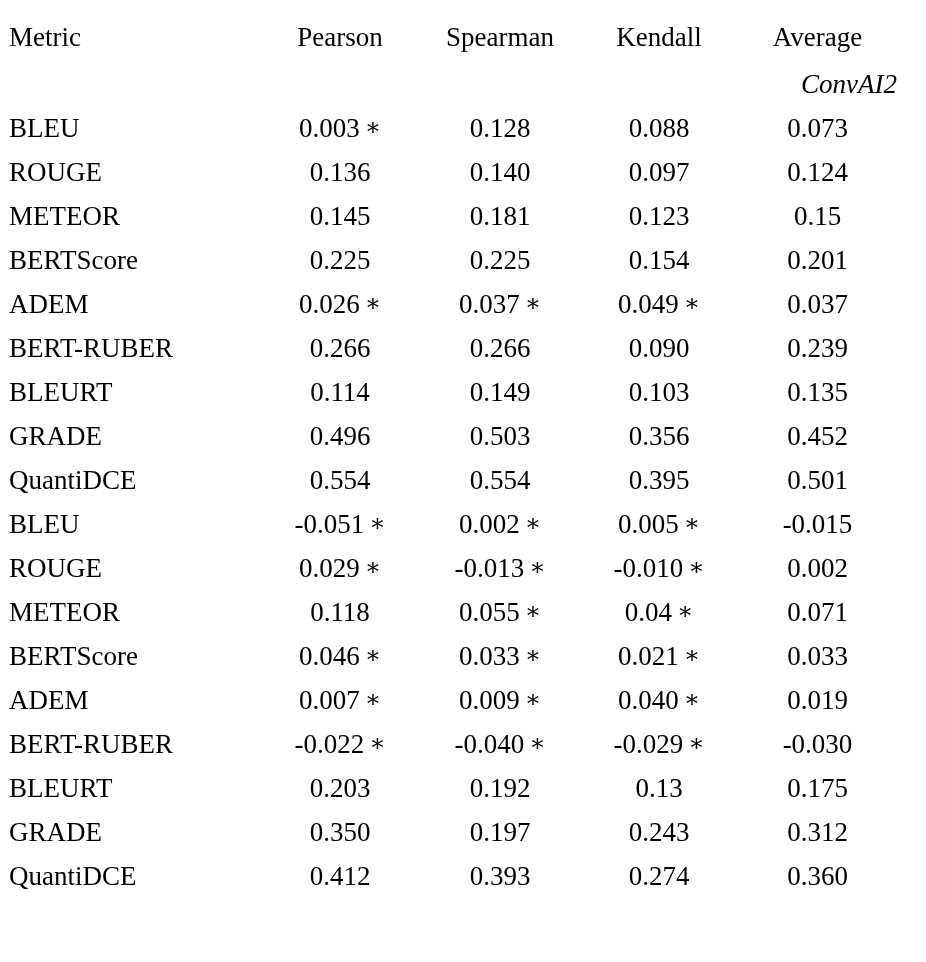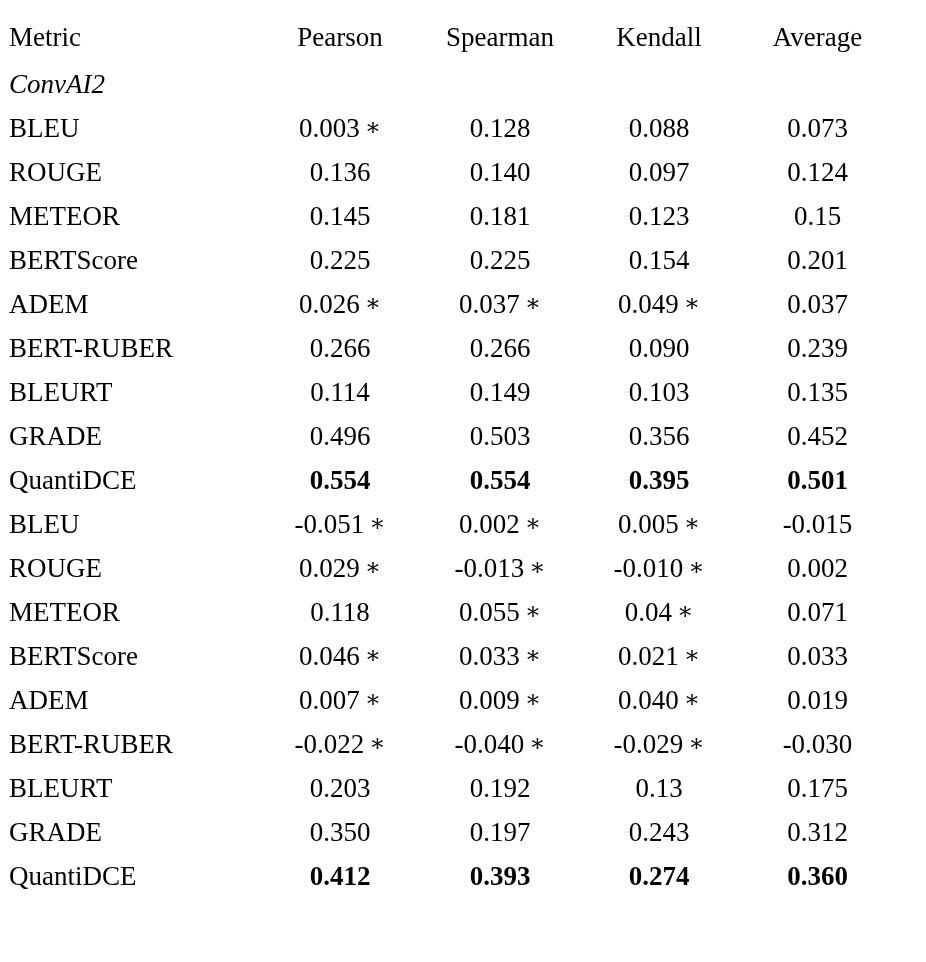--- a/index.html
+++ b/index.html
@@ -59,28 +59,28 @@
   .vrule { border-right: 2px solid #000000; }
 
   .rowline-top td { border-top: 2px solid #3a3a3a; }
   .rowline-bot td { border-bottom: 2px solid #3a3a3a; }
 
   
   tr.header-row td { height: 50px; }
 
   
   td.section-cell {
-    text-align: left;
+    text-align: right;
     font-style: italic;
     font-size: 27px;
     height: 44px;
     font-family: Liberation Serif, serif;
   }
 
-  .bold { font-weight: bold; }
+  .bold { font-weight: normal; }
 
   .star {
     font-size: 24px;
     padding-left: 5px;
     vertical-align: 0.08em;
   }
 </style>
 </head>
 <body>
 

